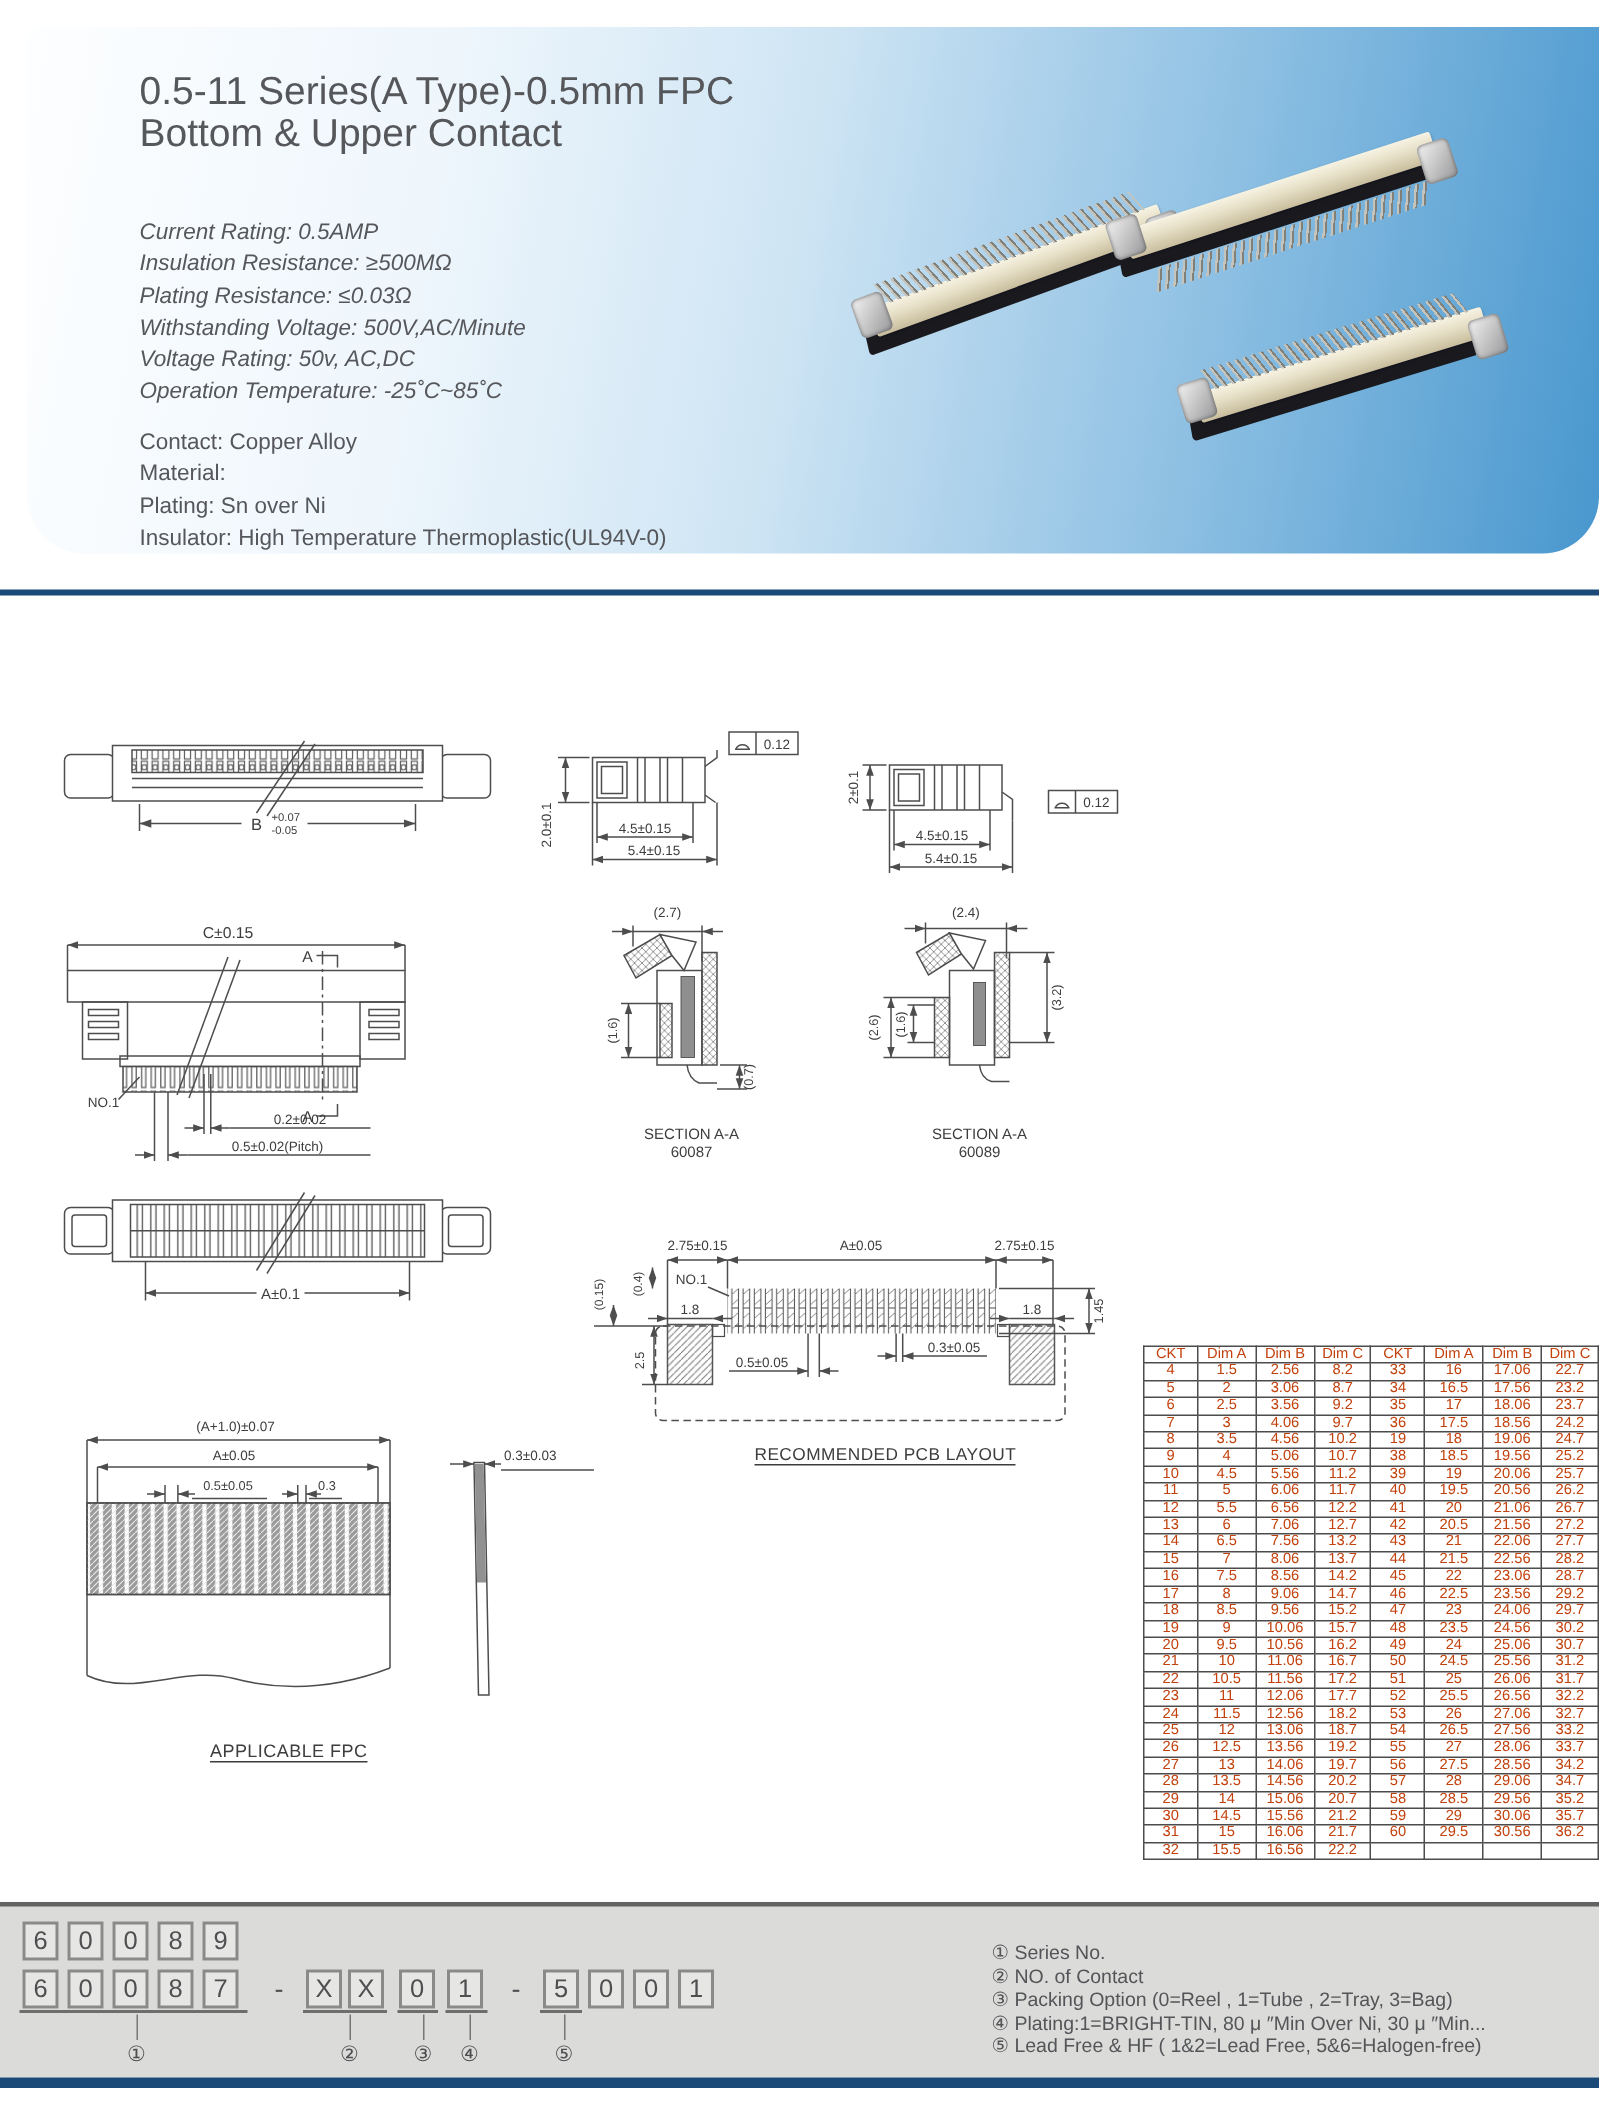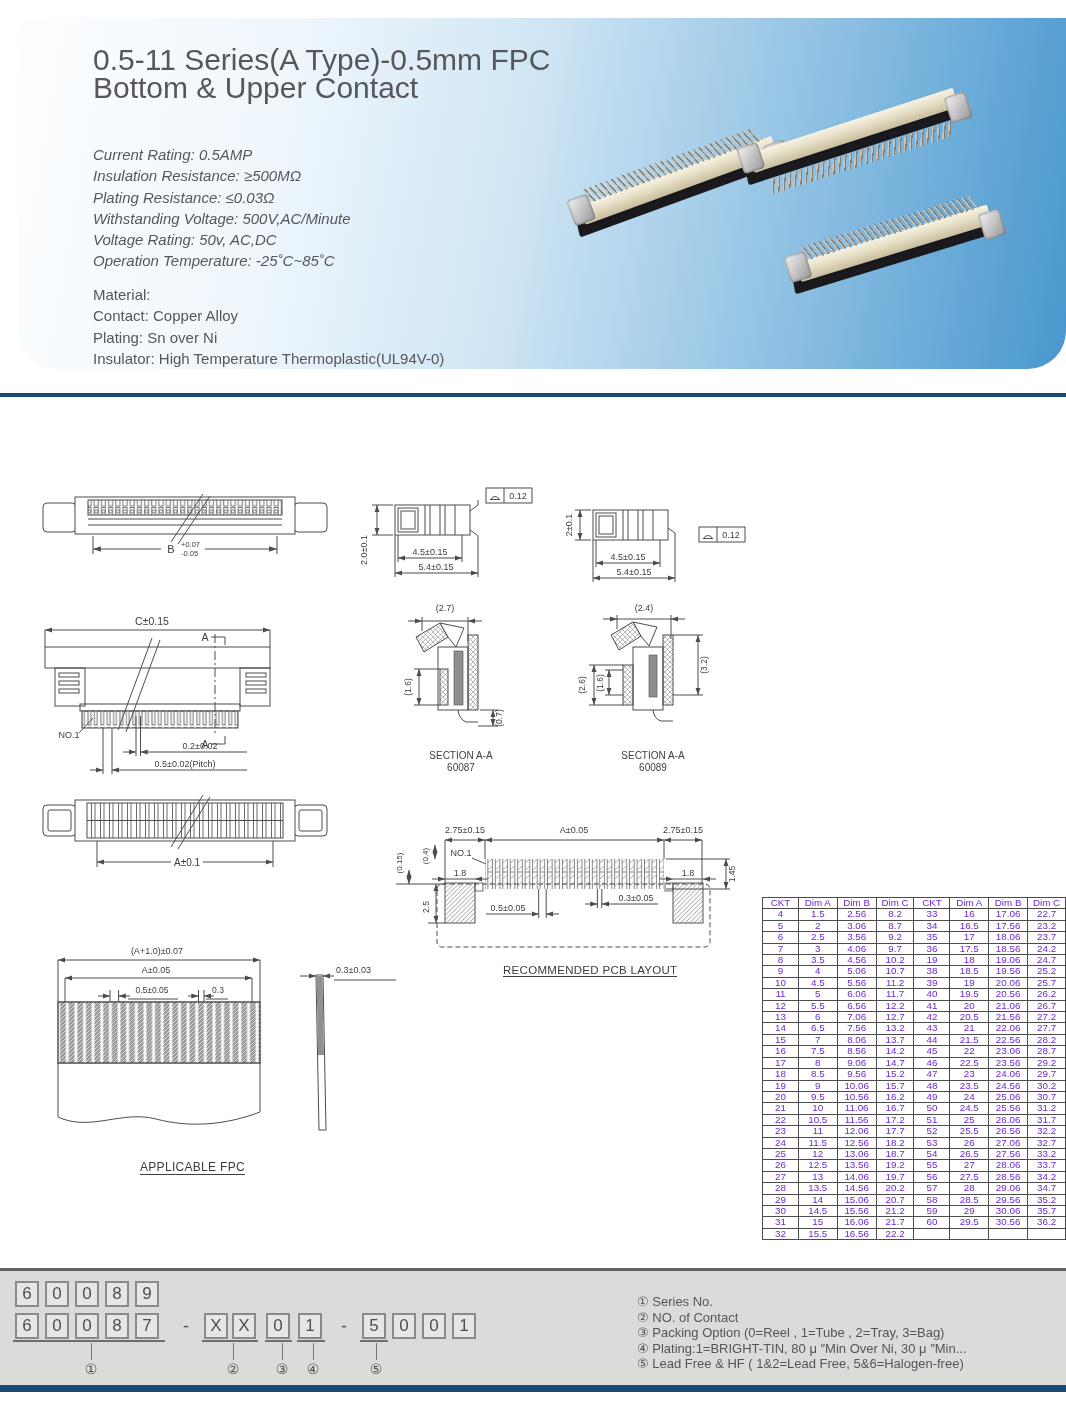--- a/index.html
+++ b/index.html
@@ -2,21 +2,21 @@
 <html><head>
 <meta charset="utf-8">
 <style>
   html,body{margin:0;padding:0;width:1066px;height:1401px;overflow:hidden;background:#fff;
     font-family:"Liberation Sans","DejaVu Sans",sans-serif;}
   .page{position:absolute;inset:0;}
   
   .top-panel{position:absolute;left:18px;top:18px;width:1048px;height:351px;
     border-radius:10px 0 38px 38px;
     background:linear-gradient(100deg,#fdfeff 0%,#eef6fc 26%,#cfe5f4 48%,#8ec0e3 74%,#4897ce 100%);}
-  .title{position:absolute;left:75px;top:28px;font-size:30px;line-height:28px;color:#56575a;}
+  .title{position:absolute;left:75px;top:28px;font-size:26px;line-height:28px;color:#56575a;}
   .specs{position:absolute;left:75px;top:126px;font-size:15px;line-height:21.3px;color:#56575a;font-style:italic;}
   .material{position:absolute;left:75px;top:266px;font-size:15px;line-height:21.3px;color:#56575a;}
   
   .photo{position:absolute;left:540px;top:50px;width:508px;height:300px;}
   .connector{position:absolute;height:46px;}
   .conn-base{position:absolute;left:-8px;right:4px;top:14px;height:23px;background:#1a1a1e;border-radius:3px;transform:skewX(-7deg);}
   .conn-body{position:absolute;left:0;right:0;top:7px;height:20px;border-radius:2px;
     background:linear-gradient(#f7f3e3 0%,#e6dfc6 45%,#c8bd9d 100%);box-shadow:0 1px 2px rgba(0,0,30,.35);}
   .conn-pins{position:absolute;left:12px;right:12px;top:-7px;height:15px;transform:skewX(22deg);
     background:repeating-linear-gradient(90deg,#c4c4bd 0 1.6px,#807f78 1.6px 2.9px,rgba(0,0,0,0) 2.9px 5.8px);}
@@ -29,60 +29,60 @@
   .divider{position:absolute;left:0;top:393px;width:1066px;height:4px;background:#1b4a78;}
   .footer-bar{position:absolute;left:0;top:1385px;width:1066px;height:7px;background:#1b4a78;}
   
   svg.draw{position:absolute;overflow:visible;}
   svg.draw text{fill:#3d3d3d;}
   .dim{font-size:9.5px;text-anchor:middle;}
   .caption{position:absolute;color:#3d3d3d;border-bottom:1px solid #3d3d3d;padding-bottom:0;}
   .pcb-caption{left:503px;top:964px;font-size:11.5px;letter-spacing:.3px;}
   .fpc-caption{left:140px;top:1160px;font-size:12px;letter-spacing:.3px;}
   
-  .dim-table{position:absolute;left:762px;top:897px;border-collapse:collapse;color:#6d28d9;}
+  .dim-table{position:absolute;left:762px;top:897px;border-collapse:collapse;color:#c2410c;}
   .dim-table th,.dim-table td{border:1px solid #4c4c4c;font-size:9.8px;font-weight:normal;
     text-align:center;padding:0 1px;height:10.4px;line-height:10.4px;}
   .dim-table th{width:34px;}
   .dim-table th:nth-child(2),.dim-table th:nth-child(3),.dim-table th:nth-child(6),.dim-table th:nth-child(7){width:37px;}
   .dim-table th:nth-child(4),.dim-table th:nth-child(8){width:36px;}
   
   .pn-section{position:absolute;left:0;top:1268px;width:1066px;height:117px;box-sizing:border-box;
     background:#dbdbd9;border-top:3px solid #636363;}
   .pn-group{position:absolute;display:flex;gap:6px;}
   .pn-group.tight{gap:4px;}
   .pn-box{width:24px;height:26px;box-sizing:border-box;border:2px solid #8a8a8a;background:#e6e6e4;
     color:#4f4f52;font-size:17px;line-height:22px;text-align:center;}
   .pn-dash{position:absolute;width:20px;text-align:center;color:#4f4f52;font-size:18px;line-height:26px;}
   .pn-underline{position:absolute;height:2px;background:#6e6e6e;top:69px;}
   .pn-callout{position:absolute;top:90px;width:14px;text-align:center;font-size:14px;color:#4f4f52;}
   .pn-callout::before{content:"";position:absolute;left:50%;top:-18px;width:1px;height:17px;background:#777;}
-  .legend{position:absolute;left:637px;top:23px;font-size:13px;line-height:15.6px;color:#545558;}
+  .legend{position:absolute;left:661px;top:23px;font-size:13px;line-height:15.6px;color:#545558;}
 </style>
 </head>
 <body>
 
 <div class="page">
 
   <div class="top-panel">
     <div class="title">
         <div class="title-line">0.5-11 Series(A Type)-0.5mm FPC</div>
         <div class="title-line">Bottom &amp; Upper Contact</div>
       </div>
     <div class="specs">
         <div class="spec-line">Current Rating: 0.5AMP</div>
         <div class="spec-line">Insulation Resistance: ≥500MΩ</div>
         <div class="spec-line">Plating Resistance: ≤0.03Ω</div>
         <div class="spec-line">Withstanding Voltage: 500V,AC/Minute</div>
         <div class="spec-line">Voltage Rating: 50v, AC,DC</div>
         <div class="spec-line">Operation Temperature: -25˚C~85˚C</div>
       </div>
     <div class="material">
+        <div class="spec-line">Contact: Copper Alloy</div>
         <div class="spec-line">Material:</div>
-        <div class="spec-line">Contact: Copper Alloy</div>
         <div class="spec-line">Plating: Sn over Ni</div>
         <div class="spec-line">Insulator: High Temperature Thermoplastic(UL94V-0)</div>
       </div>
 
     <div class="photo">
       <div class="connector" style="left:20px;top:95px;width:205px;transform:rotate(-20deg);">
         <div class="conn-base"></div>
         <div class="conn-body"></div>
         <div class="conn-pins"></div>
         <div class="conn-cap cap-left"></div>

